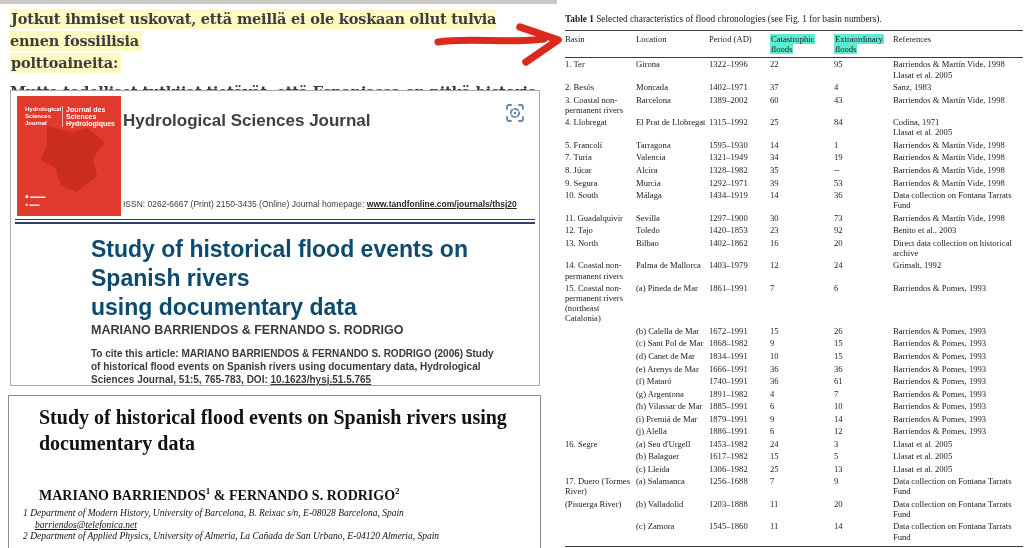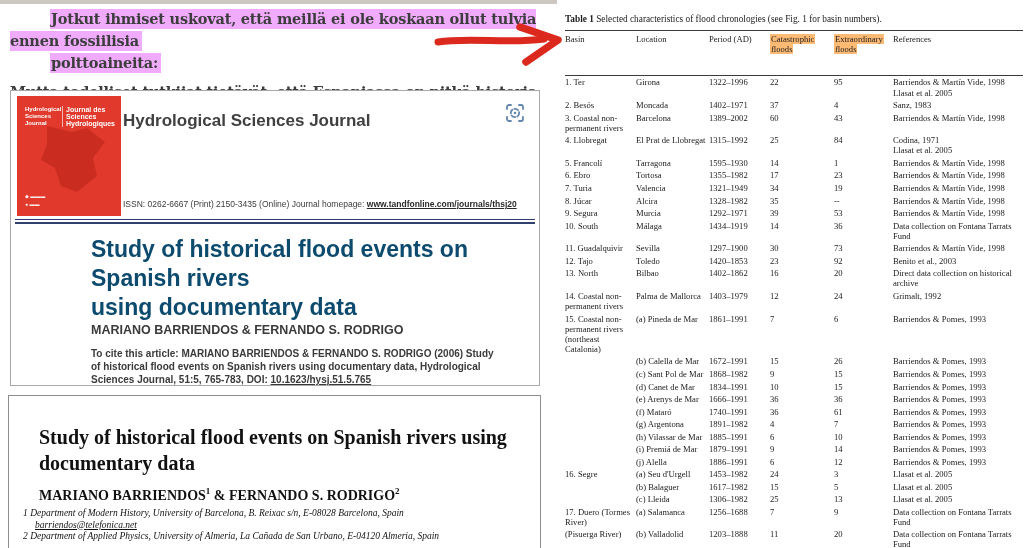--- a/index.html
+++ b/index.html
@@ -9,21 +9,21 @@
 
   
   .top-strip{position:absolute;left:0;top:0;width:557px;height:4px;background:#ccc8c1;}
   .corner{position:absolute;left:763px;top:0;width:249px;height:11px;background:#d8d5d1;
           border-left:1px solid #8a8a8a;border-bottom:1px solid #b3b1ad;}
 
   
   .annotation{position:absolute;left:10px;top:8px;width:540px;
               font-family:"DejaVu Serif",serif;font-weight:bold;color:#3d3d3d;}
   .annotation .line{display:block;font-size:14.5px;line-height:22px;letter-spacing:-0.2px;}
-  .annotation mark{background:#f0abfc;padding:1px 3px 2px 1px;color:#3d3d3d;margin-left:40px;}
+  .annotation mark{background:#fef9c3;padding:1px 3px 2px 1px;color:#3d3d3d;}
   .rebuttal{margin-top:7px;}
   p{margin:0;}
 
   .arrow{position:absolute;left:420px;top:20px;width:150px;height:72px;}
 
   
   .card1{position:absolute;left:10px;top:90px;width:528px;height:294px;background:#fff;
          border:1px solid #a9a9a9;}
   .cover{position:absolute;left:6px;top:5px;width:104px;height:120px;background:#e13a2d;overflow:hidden;}
   .cover-titles{display:flex;gap:3px;padding:10px 4px 0 8px;color:#fff;font-weight:bold;}
@@ -40,40 +40,40 @@
              border-top:1px solid #31406f;border-bottom:2px solid #31406f;}
   .atitle{position:absolute;left:80px;top:144px;width:445px;margin:0;font-size:23px;
           line-height:1.27;font-weight:700;color:#0c4a6e;}
   .aauthors{position:absolute;left:80px;top:232px;font-size:12.5px;font-weight:700;color:#3a3a3a;}
   .cite{position:absolute;left:80px;top:256px;width:412px;font-size:10px;line-height:1.32;color:#3a3a3a;font-weight:bold;}
   .doi{color:#3a3a3a;text-decoration:underline;cursor:pointer;}
 
   
   .card2{position:absolute;left:8px;top:395px;width:531px;height:160px;background:#fff;
          border:1px solid #8d8d8d;border-bottom:none;font-family:"Liberation Serif",serif;color:#111;}
-  .ptitle{position:absolute;left:30px;top:28px;margin:0;font-size:20px;line-height:1.3;font-weight:bold;}
+  .ptitle{position:absolute;left:30px;top:8px;margin:0;font-size:20px;line-height:1.3;font-weight:bold;}
   .pauthors{position:absolute;left:30px;top:90px;font-size:14px;font-weight:bold;}
   .pauthors sup{font-size:9px;}
   .affils{position:absolute;left:14px;top:112px;width:505px;font-size:9.5px;font-style:italic;line-height:11.5px;}
   .affils .email{padding-left:12px;}
   .affils a{color:#111;text-decoration:underline;cursor:pointer;text-align:right;}
 
   
   .tablewrap{position:absolute;left:563px;top:0;width:461px;height:548px;background:#fff;
              font-family:"Liberation Serif",serif;color:#1a1a1a;}
   .caption{position:absolute;left:2px;top:14px;font-size:9.3px;}
   .caption b{font-weight:bold;}
   .tbl{position:absolute;left:2px;top:30px;width:458px;border-collapse:collapse;
        font-size:8.6px;line-height:1.18;table-layout:fixed;}
   .tbl thead th{font-weight:normal;text-align:left;vertical-align:top;
                 border-top:1px solid #3a3a3a;border-bottom:1px solid #3a3a3a;
-                padding:3px 2px 21px 0;}
+                padding:3px 2px 3px 0;}
   .tbl td{vertical-align:top;text-align:left;padding:1.2px 2px 1.2px 0;white-space:pre-line;}
   .tbl tbody tr:last-child td{border-bottom:1px solid #3a3a3a;padding-bottom:4px;}
-  .hl{background:#fdba74;box-decoration-break:clone;-webkit-box-decoration-break:clone;padding:0 1px;}
+  .hl{background:#5eead4;box-decoration-break:clone;-webkit-box-decoration-break:clone;padding:0 1px;}
 </style>
 </head>
 <body>
 
 <div class="stage">
 
   <div class="top-strip"></div>
   <div class="corner"></div>
 
   <div class="annotation">
@@ -214,28 +214,20 @@
           </tr>
           <tr>
             <td>5. Francolí</td>
             <td>Tarragona</td>
             <td>1595–1930</td>
             <td>14</td>
             <td>1</td>
             <td>Barriendos &amp; Martín Vide, 1998</td>
           </tr>
           <tr>
-            <td>6. Ebro</td>
-            <td>Tortosa</td>
-            <td>1355–1982</td>
-            <td>17</td>
-            <td>23</td>
-            <td>Barriendos &amp; Martín Vide, 1998</td>
-          </tr>
-          <tr>
             <td>7. Turia</td>
             <td>Valencia</td>
             <td>1321–1949</td>
             <td>34</td>
             <td>19</td>
             <td>Barriendos &amp; Martín Vide, 1998</td>
           </tr>
           <tr>
             <td>8. Júcar</td>
             <td>Alcira</td>

